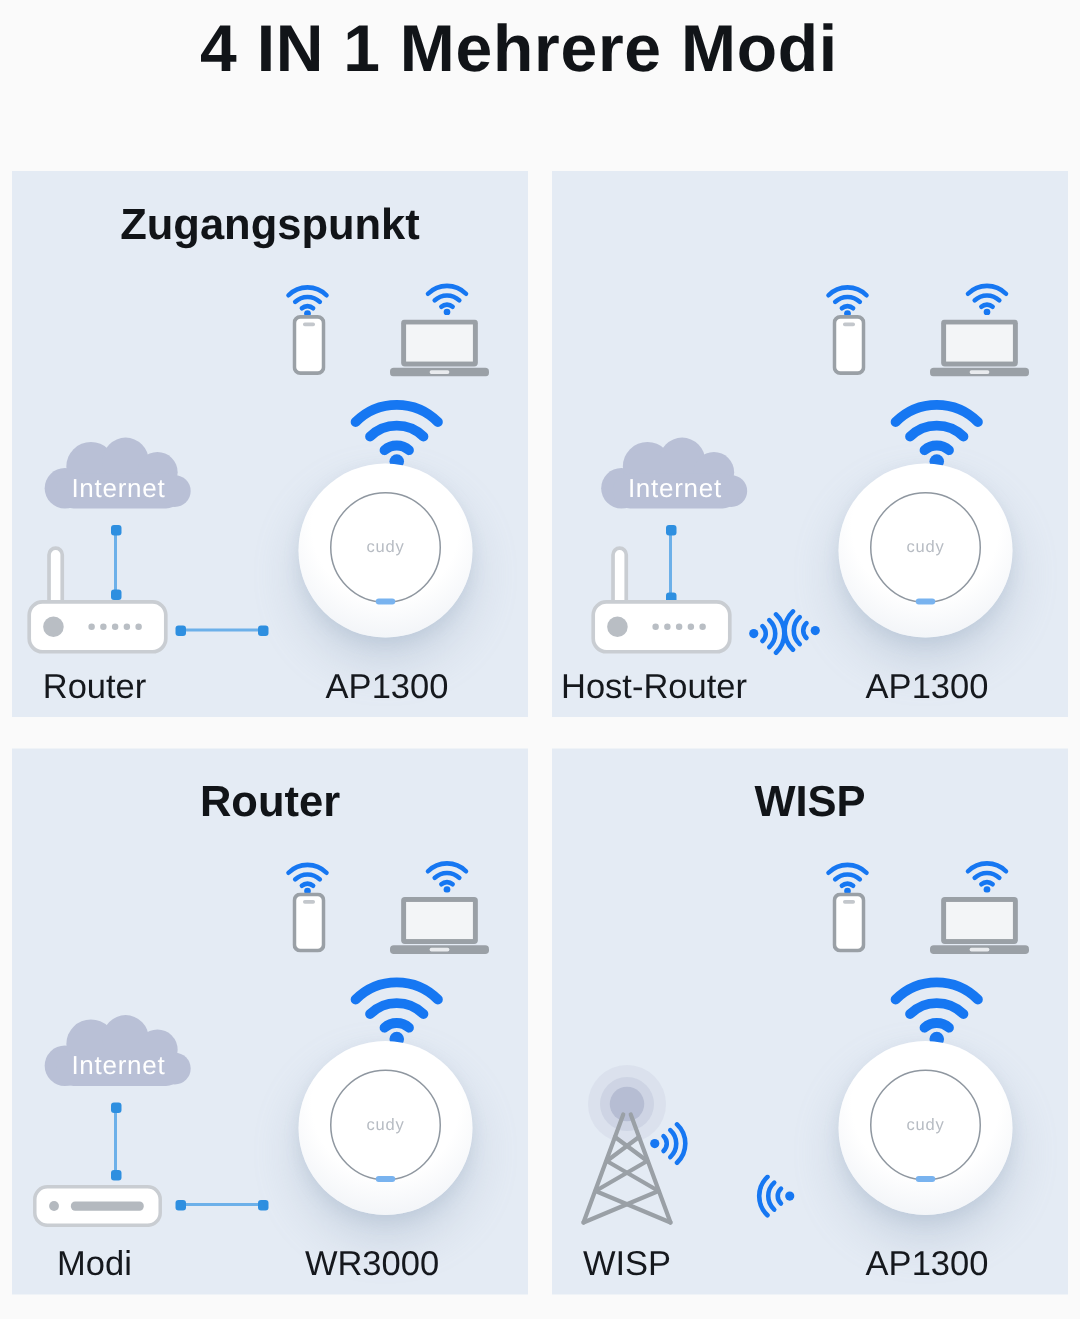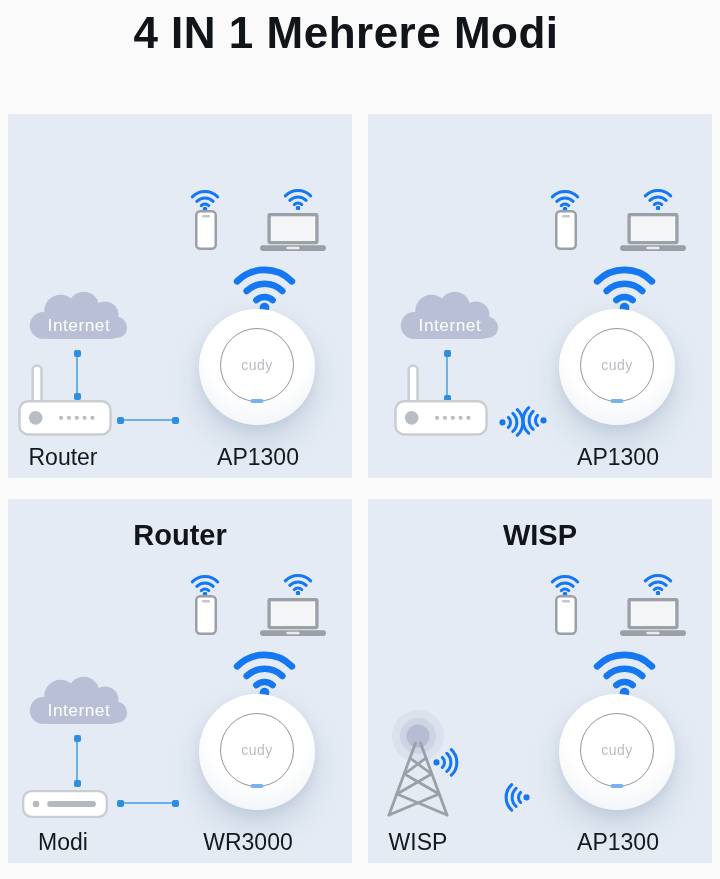--- a/index.html
+++ b/index.html
@@ -60,21 +60,21 @@
     background:radial-gradient(circle at 50% 36%, #ffffff 52%, #f4f6f9 76%, #e9edf2 100%);
     box-shadow:0 16px 30px rgba(140,158,185,.32), 0 4px 10px rgba(140,158,185,.18);
   }
   .ap-ring {
     position:absolute; left:50%; top:48%; transform:translate(-50%,-50%);
     width:74px; height:74px; border-radius:50%;
     border:1.5px solid #8f97a0;
   }
   .ap-logo {
     position:absolute; left:50%; top:50%; transform:translate(-50%,-50%);
-    font-size:14px; color:#b7bcc3; letter-spacing:0.5px;
+    font-size:11px; color:#b7bcc3; letter-spacing:0.5px;
   }
   .ap-led {
     position:absolute; left:50%; bottom:-2px; transform:translateX(-50%);
     width:13px; height:4px; border-radius:2px; background:#79b3ef;
   }
 
   .dev-label {
     position:absolute; transform:translateX(-50%);
     font-size:23px; font-weight:400; color:#15181d; white-space:nowrap;
   }
@@ -84,20 +84,21 @@
   }
 </style>
 </head>
 <body>
 
 <h1 class="main-title">4 IN 1 Mehrere Modi</h1>
 
 <div class="grid">
 
   <section class="panel">
+    <h2 class="panel-title">Zugangspunkt</h2>
 
     <span class="abs icon blue" style="left:182px;top:73px;width:30px;">
       <svg viewBox="0 0 64 52">
           <g fill="none" stroke="currentColor" stroke-width="6.5" stroke-linecap="round">
             <path d="M5 21 A38 38 0 0 1 59 21"></path>
             <path d="M14.5 30.5 A25 25 0 0 1 49.5 30.5"></path>
             <path d="M24 39.5 A12 12 0 0 1 40 39.5"></path>
           </g>
           <circle cx="32" cy="47" r="4.8" fill="currentColor"></circle>
         </svg>
@@ -275,20 +276,21 @@
         </svg>
     </span>
 
     <div class="ap" style="left:191px;top:195px;">
       <div class="ap-ring">
         <span class="ap-logo">cudy</span>
         <span class="ap-led"></span>
       </div>
     </div>
 
+    <span class="dev-label" style="left:68px;top:330px;">Host-Router</span>
     <span class="dev-label" style="left:250px;top:330px;">AP1300</span>
   </section>
 
   <section class="panel">
     <h2 class="panel-title">Router</h2>
 
     <span class="abs icon blue" style="left:182px;top:73px;width:30px;">
       <svg viewBox="0 0 64 52">
           <g fill="none" stroke="currentColor" stroke-width="6.5" stroke-linecap="round">
             <path d="M5 21 A38 38 0 0 1 59 21"></path>

